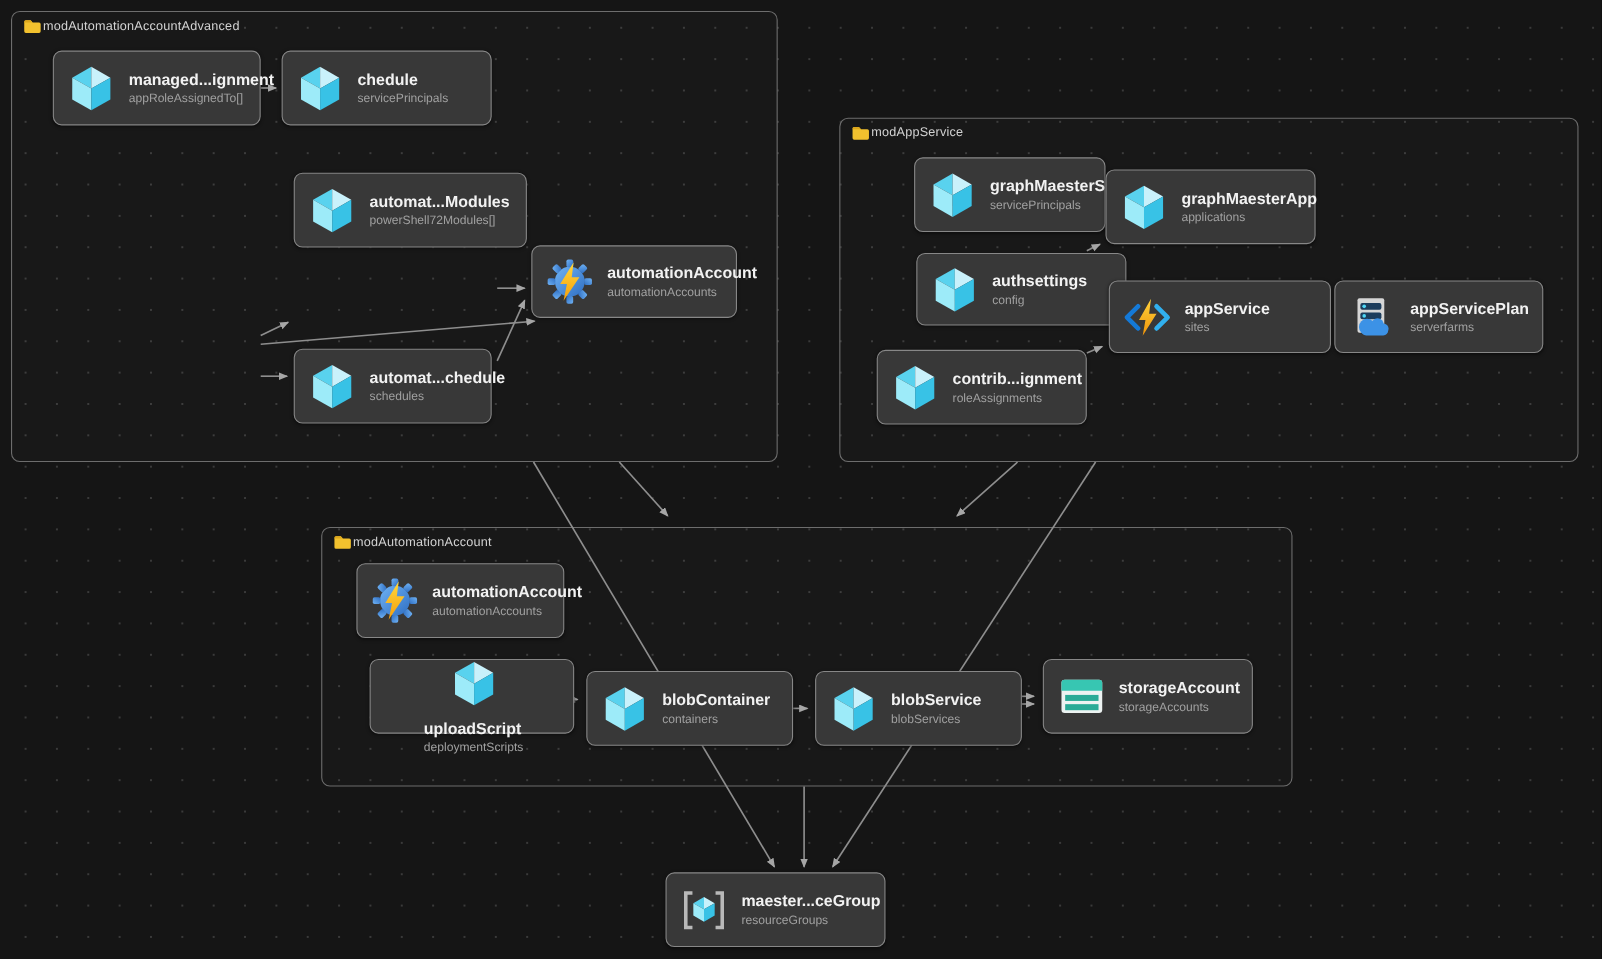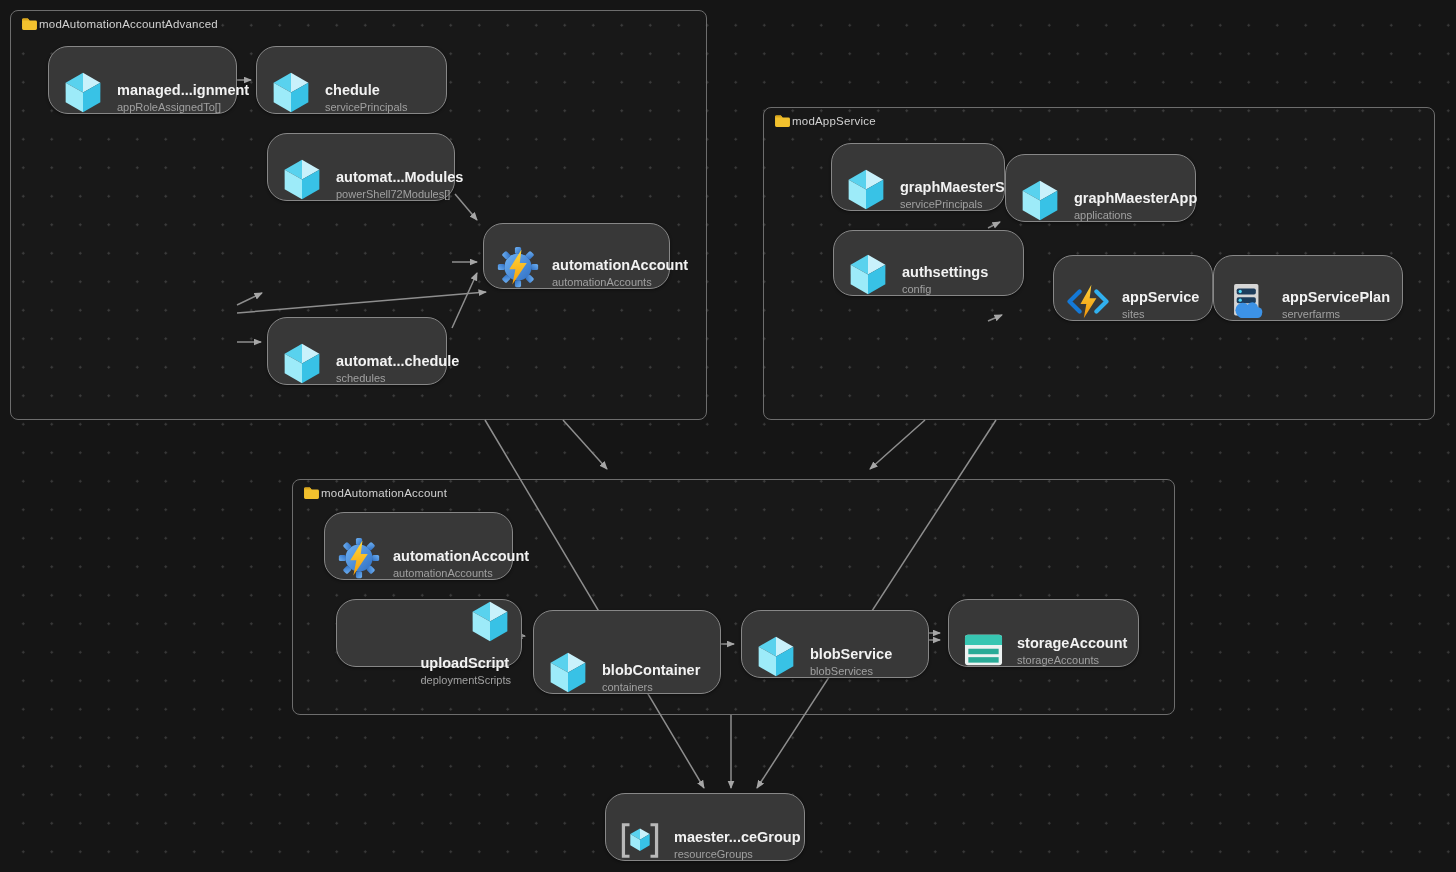--- a/index.html
+++ b/index.html
@@ -12,22 +12,22 @@
   }
   .group{
     position:absolute;border:1px solid #6d6d6d;border-radius:8px;
     background:rgba(255,255,255,0.015);z-index:1;box-sizing:border-box;
   }
   .group-header{position:absolute;top:6px;left:10px;display:flex;align-items:center;gap:1px;}
   .group-label{font-size:11.5px;color:#d2d2d2;letter-spacing:.2px;}
   .folder{display:flex;align-items:center;}
   #edges{position:absolute;left:0;top:0;z-index:2;pointer-events:none;}
   .node{
-    position:absolute;background:#383838;border:1px solid #878787;border-radius:20px;
-    display:flex;align-items:flex-end;gap:13px;padding:0 10px 0 13px;
+    position:absolute;background:#383838;border:1px solid #878787;border-radius:8px;
+    display:flex;align-items:center;gap:13px;padding:0 10px 0 13px;
     box-sizing:border-box;z-index:3;box-shadow:0 1px 3px rgba(0,0,0,.45);
   }
   .node .icon{display:flex;align-items:center;justify-content:center;width:42px;flex:0 0 42px;}
   .node .txt{display:flex;flex-direction:column;min-width:0;}
   .node .title{font-size:14.5px;font-weight:700;color:#f2f2f2;white-space:nowrap;}
   .node .sub{font-size:11px;color:#a0a0a0;margin-top:3px;white-space:nowrap;}
 </style>
 </head>
 <body>
 
@@ -115,21 +115,21 @@
           <polygon points="48,2 92,27 48,52" fill="#c9f1fb"></polygon>
           <polygon points="4,27 48,52 48,102 4,77" fill="#9debf9"></polygon>
           <polygon points="92,27 48,52 48,102 92,77" fill="#38c2e6"></polygon>
         </svg>
       </span>
       <span class="txt">
         <span class="title">chedule</span>
         <span class="sub">servicePrincipals</span>
       </span>
     </div>
-    <div class="node" style="left: 267px; top: 133px; width: 188px; height: 68px;">
+    <div class="node" style="left: 267px; top: 157px; width: 212px; height: 68px;">
       <span class="icon">
         <svg width="38" height="41" viewBox="0 0 96 104">
           <polygon points="48,2 4,27 48,52" fill="#59d2ee"></polygon>
           <polygon points="48,2 92,27 48,52" fill="#c9f1fb"></polygon>
           <polygon points="4,27 48,52 48,102 4,77" fill="#9debf9"></polygon>
           <polygon points="92,27 48,52 48,102 92,77" fill="#38c2e6"></polygon>
         </svg>
       </span>
       <span class="txt">
         <span class="title">automat...Modules</span>
@@ -219,37 +219,51 @@
           <polygon points="48,2 92,27 48,52" fill="#c9f1fb"></polygon>
           <polygon points="4,27 48,52 48,102 4,77" fill="#9debf9"></polygon>
           <polygon points="92,27 48,52 48,102 92,77" fill="#38c2e6"></polygon>
         </svg>
       </span>
       <span class="txt">
         <span class="title">authsettings</span>
         <span class="sub">config</span>
       </span>
     </div>
-    <div class="node" style="left: 1008px; top: 255px; width: 160px; height: 66px; margin-left: 45px;">
+    <div class="node" style="left: 1008px; top: 255px; width: 202px; height: 66px;">
       <span class="icon">
         <svg width="44" height="37" viewBox="0 0 50 42">
           <defs>
             <linearGradient id="boltB" x1="0" y1="0" x2="0" y2="1">
               <stop offset="0" stop-color="#ffd23c"></stop>
               <stop offset="1" stop-color="#ef9409"></stop>
             </linearGradient>
           </defs>
           <polyline points="15,9 3,21 15,33" stroke="#1479d7" stroke-width="5" fill="none" stroke-linecap="round" stroke-linejoin="round"></polyline>
           <polyline points="35,9 47,21 35,33" stroke="#31b0ee" stroke-width="5" fill="none" stroke-linecap="round" stroke-linejoin="round"></polyline>
           <polygon points="29,1 16,24 23,24 20,41 35,17 27,17" fill="url(#boltB)"></polygon>
         </svg>
       </span>
       <span class="txt">
         <span class="title">appService</span>
         <span class="sub">sites</span>
+      </span>
+    </div>
+    <div class="node" style="left: 797px; top: 318px; width: 191px; height: 68px;">
+      <span class="icon">
+        <svg width="38" height="41" viewBox="0 0 96 104">
+          <polygon points="48,2 4,27 48,52" fill="#59d2ee"></polygon>
+          <polygon points="48,2 92,27 48,52" fill="#c9f1fb"></polygon>
+          <polygon points="4,27 48,52 48,102 4,77" fill="#9debf9"></polygon>
+          <polygon points="92,27 48,52 48,102 92,77" fill="#38c2e6"></polygon>
+        </svg>
+      </span>
+      <span class="txt">
+        <span class="title">contrib...ignment</span>
+        <span class="sub">roleAssignments</span>
       </span>
     </div>
     <div class="node" style="left: 1213px; top: 255px; width: 190px; height: 66px;">
       <span class="icon">
         <svg width="40" height="37" viewBox="0 0 46 42">
           <rect x="7" y="1" width="28" height="36" rx="2" fill="#d6d6d6"></rect>
           <rect x="10" y="6" width="22" height="7" rx="2" fill="#1d3d5c"></rect>
           <circle cx="14" cy="9.5" r="1.9" fill="#4fd8f7"></circle>
           <rect x="10" y="16" width="22" height="7" rx="2" fill="#1d3d5c"></rect>
           <circle cx="14" cy="19.5" r="1.9" fill="#4fd8f7"></circle>
@@ -307,21 +321,21 @@
           <polygon points="48,2 92,27 48,52" fill="#c9f1fb"></polygon>
           <polygon points="4,27 48,52 48,102 4,77" fill="#9debf9"></polygon>
           <polygon points="92,27 48,52 48,102 92,77" fill="#38c2e6"></polygon>
         </svg>
       </span>
       <span class="txt">
         <span class="title">uploadScript</span>
         <span class="sub">deploymentScripts</span>
       </span>
     </div>
-    <div class="node" style="left: 533px; top: 610px; width: 188px; height: 84px;">
+    <div class="node" style="left: 533px; top: 610px; width: 188px; height: 68px;">
       <span class="icon">
         <svg width="38" height="41" viewBox="0 0 96 104">
           <polygon points="48,2 4,27 48,52" fill="#59d2ee"></polygon>
           <polygon points="48,2 92,27 48,52" fill="#c9f1fb"></polygon>
           <polygon points="4,27 48,52 48,102 4,77" fill="#9debf9"></polygon>
           <polygon points="92,27 48,52 48,102 92,77" fill="#38c2e6"></polygon>
         </svg>
       </span>
       <span class="txt">
         <span class="title">blobContainer</span>

